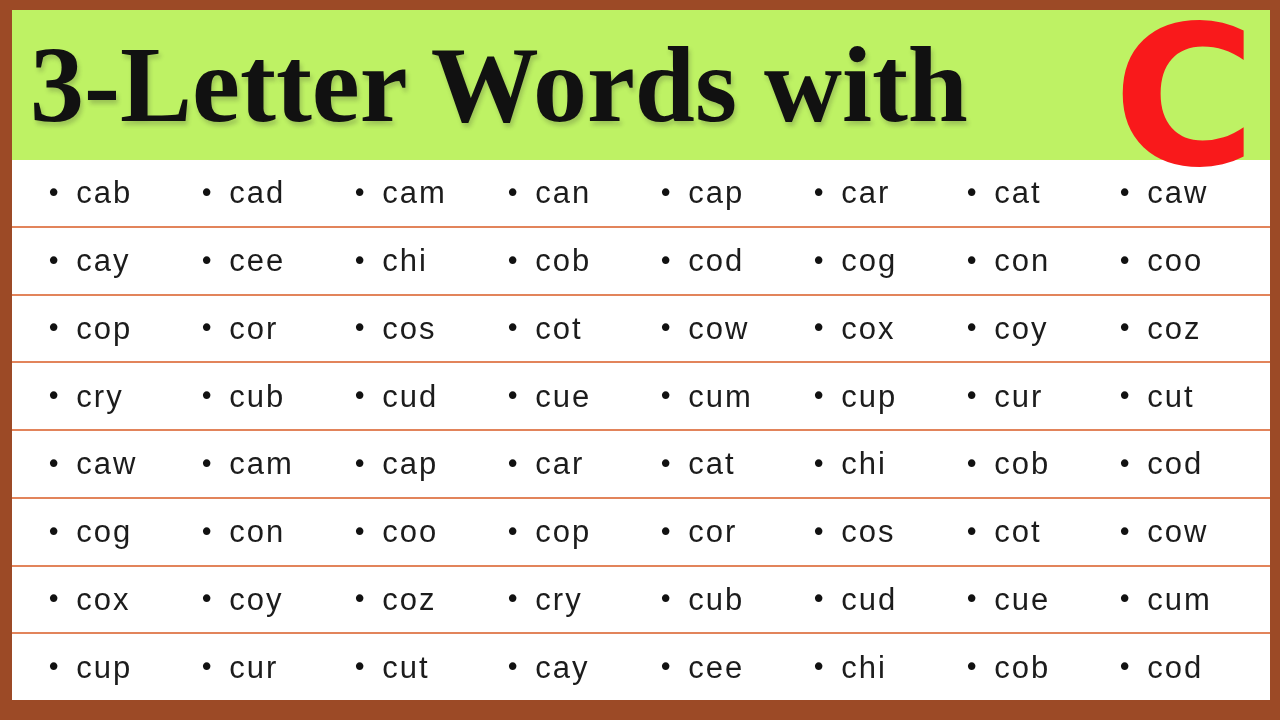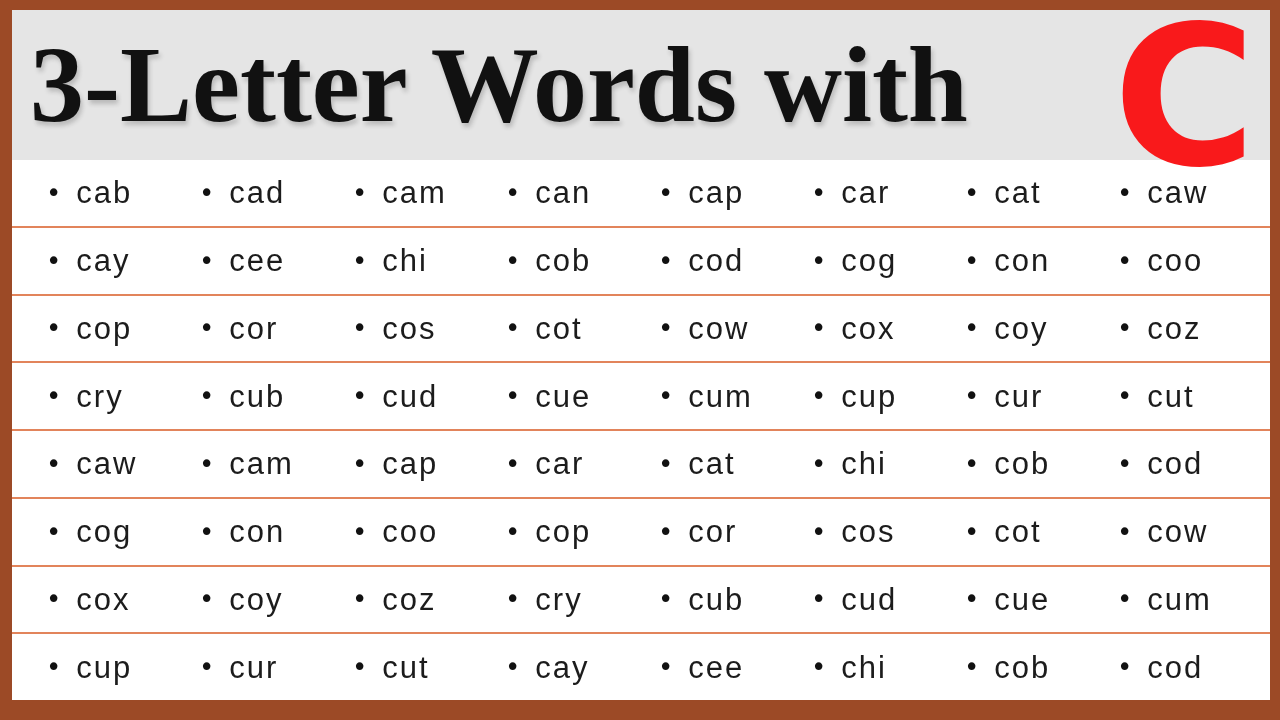--- a/index.html
+++ b/index.html
@@ -26,21 +26,21 @@
     flex-direction: column;
     position: relative;
   }
   .title-bar {
     height: 150px;
     flex: 0 0 150px;
     display: flex;
     align-items: center;
     padding-left: 18px;
     position: relative;
-    background: #e5e5e5;
+    background: #bef264;
   }
   .page-title {
     font-family: "Liberation Serif", "DejaVu Serif", serif;
     font-weight: 700;
     font-size: 108px;
     letter-spacing: 0px;
     color: #111111;
     white-space: nowrap;
     line-height: 1;
     text-shadow: 2px 4px 4px rgba(40,40,40,0.22);

